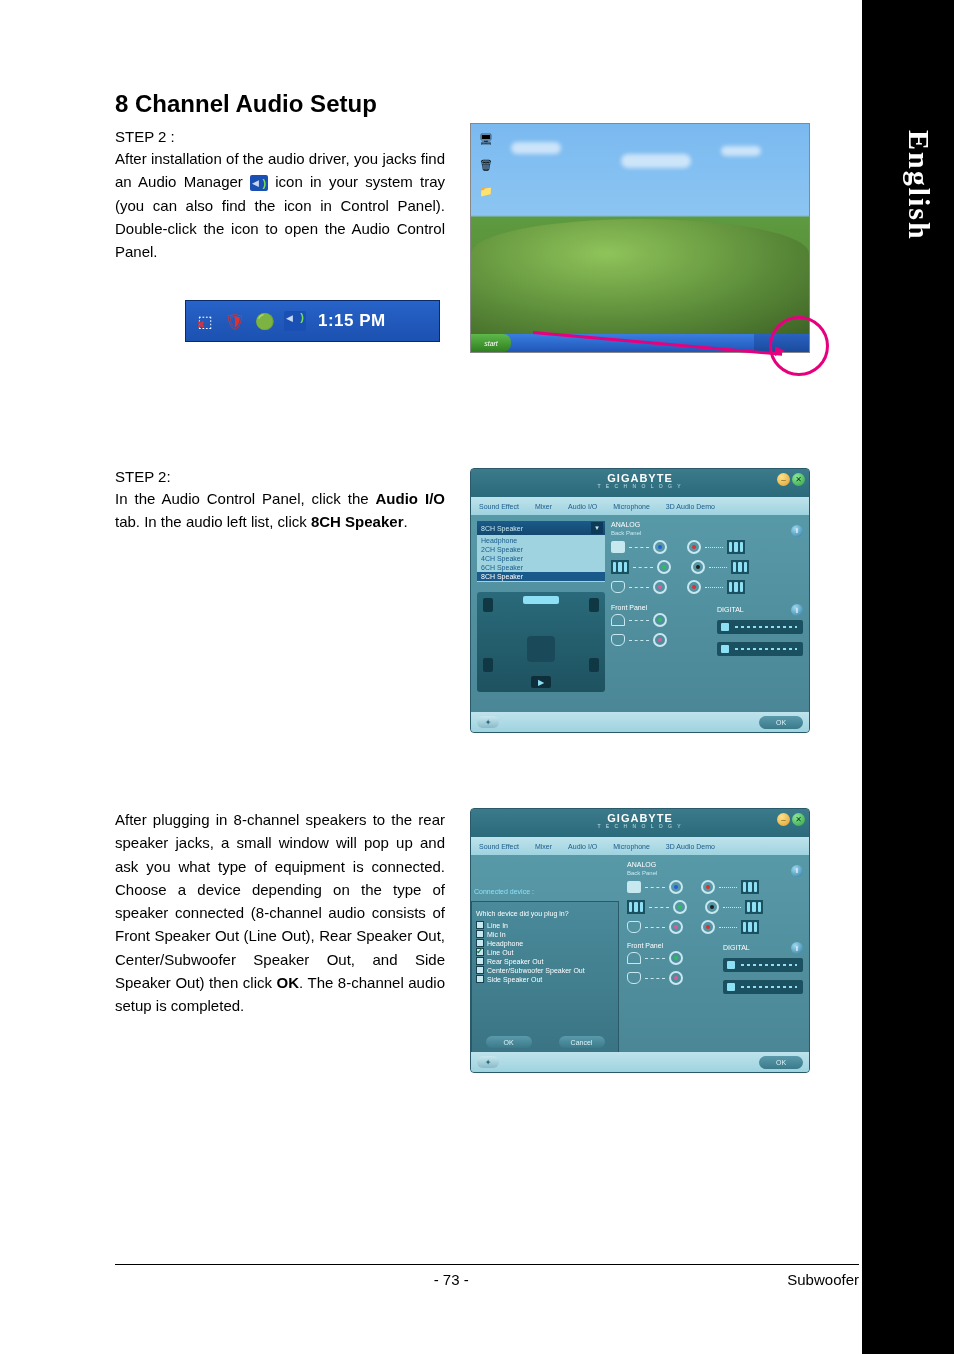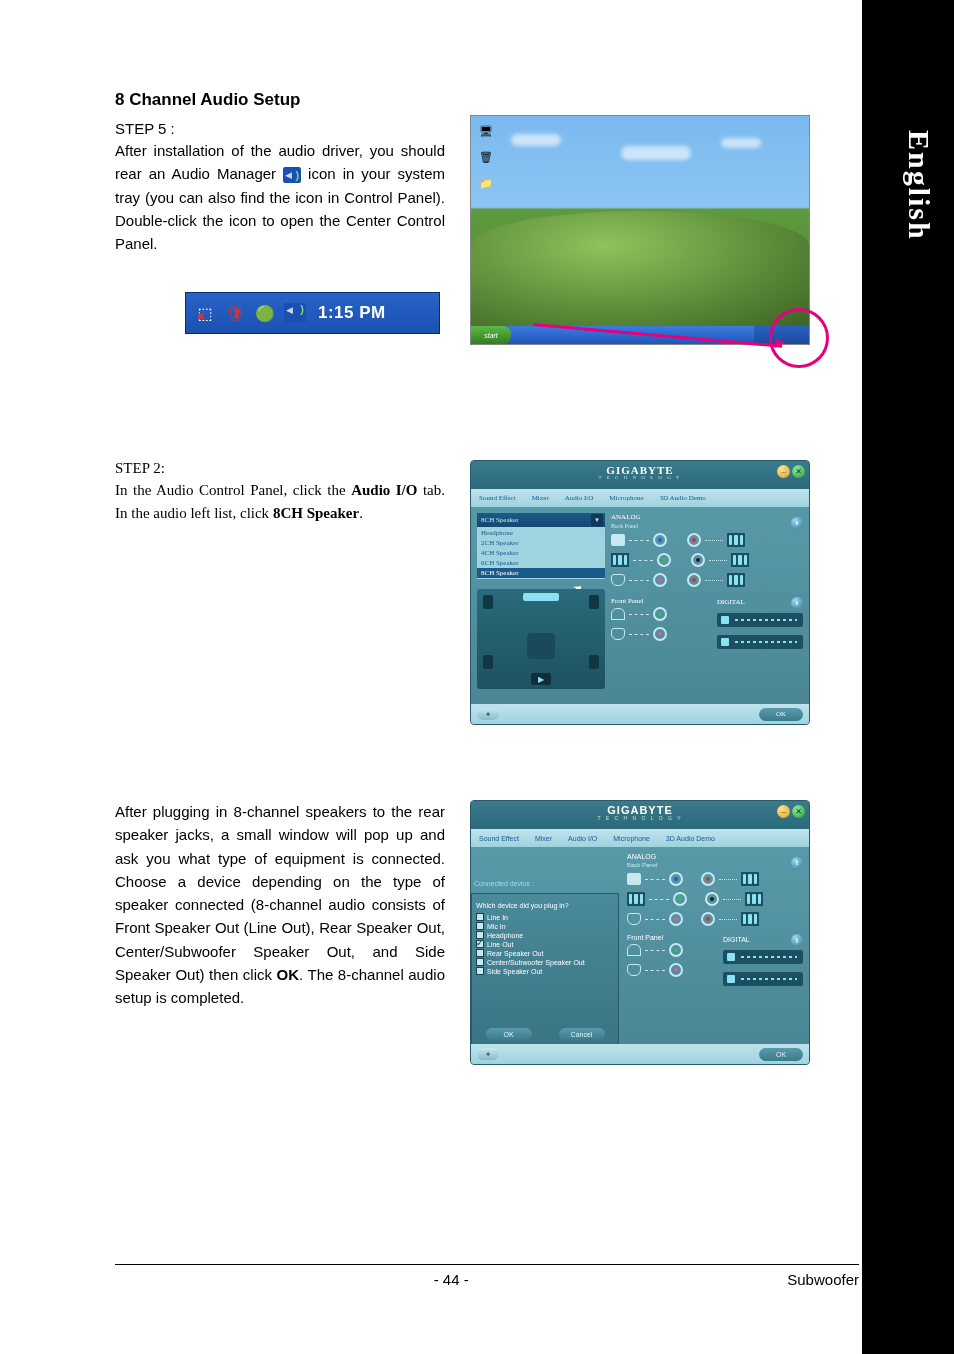--- a/index.html
+++ b/index.html
@@ -33,21 +33,21 @@
     text-orientation: mixed;
     letter-spacing: 2px;
     font-family: "Times New Roman", serif;
   }
   .content {
     position: absolute;
     left: 115px; top: 90px;
     width: 700px;
   }
   h2.title {
-    font-size: 17px;
+    font-size: 24px;
     font-weight: bold;
     margin-bottom: 4px;
   }
   .step-label {
     font-size: 15px;
     margin-top: 10px;
     margin-bottom: 2px;
   }
   .body-text {
     font-size: 15px;
@@ -411,25 +411,25 @@
   <div class="black-sidebar">
     <div class="lang-tab">English</div>
   </div>
 
   <div class="content">
 
     <h2 class="title">8 Channel Audio Setup</h2>
 
     <div class="row" style="height:300px;">
       <div class="col-left">
-        <div class="step-label">STEP 5 :</div>
+        <div class="step-label">STEP 2 :</div>
         <p class="body-text">
-          <span>After installation of the audio driver, you should rear an Audio Manager</span>
+          <span>After installation of the audio driver, you jacks find an Audio Manager</span>
           <span class="inline-audio-icon"></span>
-          <span>icon in your system tray (you can also find the icon in Control Panel).  Double-click the icon to open the Center Control Panel.</span>
+          <span>icon in your system tray (you can also find the icon in Control Panel).  Double-click the icon to open the Audio Control Panel.</span>
         </p>
       </div>
 
       <div class="systray">
         <span class="tray-icon" style="color:#fff;">⬚<span style="position:absolute;font-size:10px;color:#e03030;margin-left:-8px;margin-top:6px;">✖</span></span>
         <span class="tray-icon" style="color:#e03030;">🛡</span>
         <span class="tray-icon" style="color:#5ac85a;">🟢</span>
         <span class="tray-icon">
             <span class="inline-audio-icon" style="width:22px;height:20px;"></span>
           </span>
@@ -448,21 +448,21 @@
           <div class="start">start</div>
           <div class="tray"></div>
         </div>
 
         <div class="callout-circle" style="right:-20px;bottom:-24px;"></div>
       </div>
       <div class="callout-line" style="left:418px;top:203px;width:250px;transform:rotate(5deg);"></div>
       <div style="position:absolute;left:660px;top:218px;width:0;height:0;border-left:10px solid #e6007e;border-top:5px solid transparent;border-bottom:5px solid transparent;"></div>
     </div>
 
-    <div class="row" style="height:300px; margin-top:20px;font-family:Liberation Serif, serif;">
+    <div class="row" style="height:300px; margin-top:20px;">
       <div class="col-left">
         <div class="step-label">STEP 2:</div>
         <p class="body-text">
           <span>In the Audio Control Panel, click the </span><b>Audio I/O</b><span> tab. In the audio left list, click </span><b>8CH Speaker</b><span>.</span>
         </p>
       </div>
 
       <div class="audio-panel" style="left:355px;top:0;">
         <div class="header">
           <div class="brand">GIGABYTE</div>
@@ -733,16 +733,16 @@
         <div class="footer">
           <div class="pill-icon">✦</div>
           <div class="ok-btn">OK</div>
         </div>
       </div>
     </div>
   </div>
 
   <div class="page-footer">
     <span></span>
-    <span>- 44 -</span>
+    <span>- 73 -</span>
     <span>Subwoofer</span>
   </div>
 </div>
 
 </body></html>

